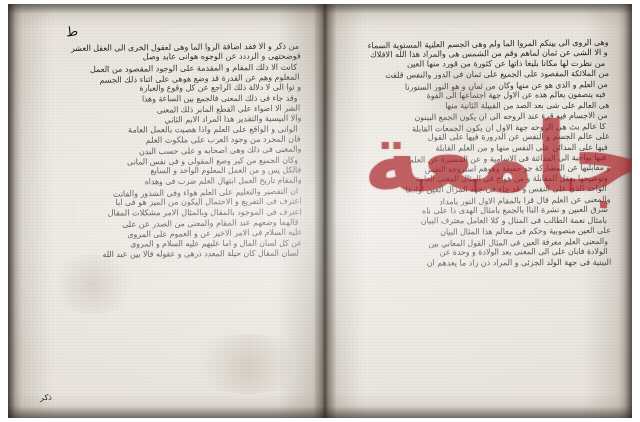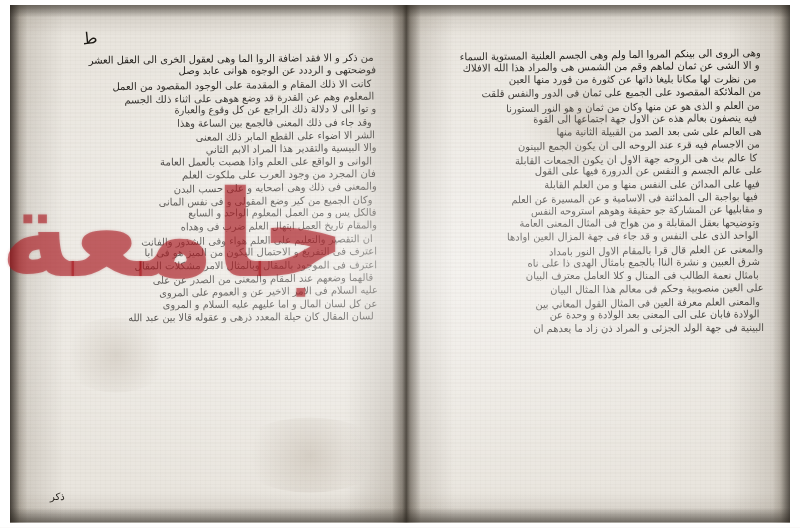--- a/index.html
+++ b/index.html
@@ -147,23 +147,23 @@
     top: 20px;
     font-size: 13px;
     color: #1a1712;
     transform: rotate(-6deg);
   }
 
   
   .watermark {
     position: absolute;
     left: 0;
-    top: 132px;
+    top: 102px;
     width: 640px;
-    text-align: left;
+    text-align: right;
     font-family: "DejaVu Sans", sans-serif;
     font-size: 96px;
     font-weight: bold;
     color: rgba(168, 22, 30, 0.55);
     letter-spacing: 6px;
     direction: rtl;
     pointer-events: none;
     user-select: none;
     text-shadow: 0 0 2px rgba(168,22,30,0.25);
   }

